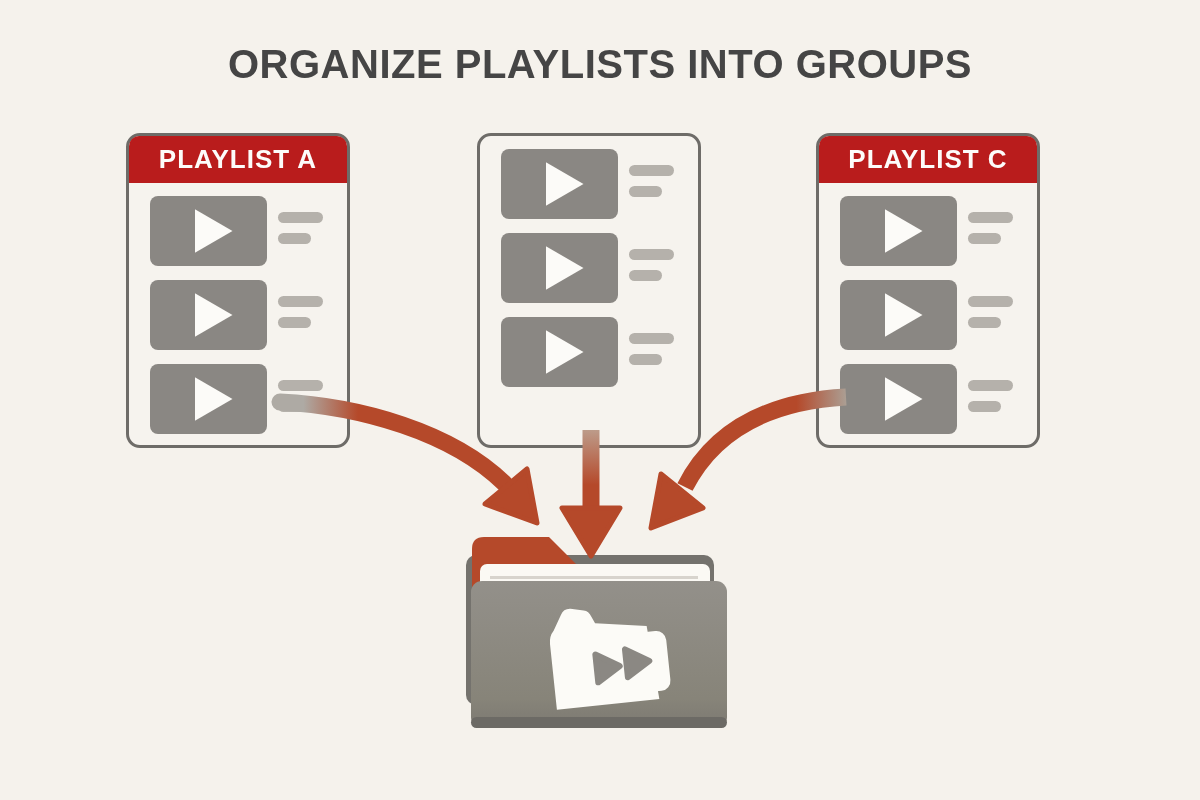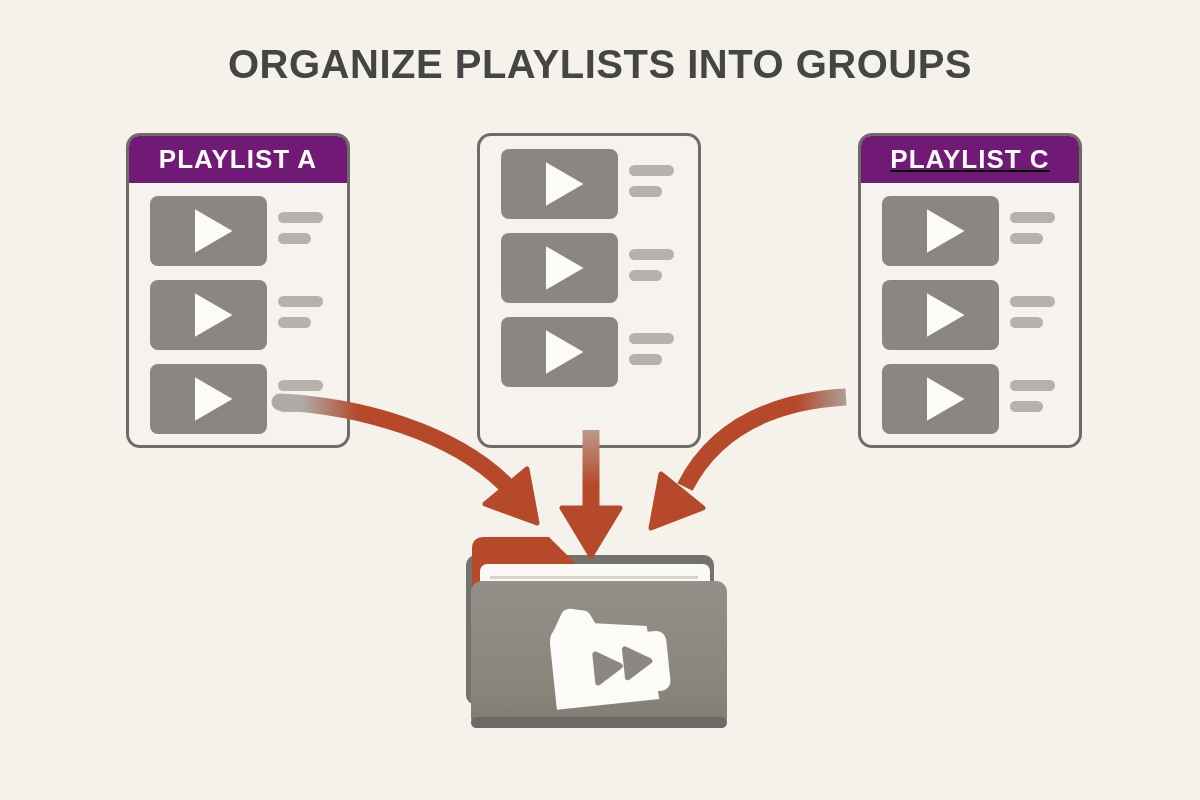--- a/index.html
+++ b/index.html
@@ -28,24 +28,24 @@
     position:absolute;
     top:133px;
     width:224px;height:315px;
     box-sizing:border-box;
     border:3px solid #6e6c68;
     border-radius:14px;
     background:#f6f3ee;
   }
   .card-a{left:126px;}
   .card-b{left:477px;}
-  .card-c{left:858px;text-decoration:underline;}
+  .card-c{left:816px;}
   .card-header{
     height:47px;
-    background:#701a75;
+    background:#b91c1c;
     border-radius:10px 10px 0 0;
     display:flex;align-items:center;justify-content:center;
     color:#fdfcfa;
     font-weight:bold;
     font-size:26px;
     letter-spacing:1px;
   }
   .card-body{
     padding:13px 0 0 21px;
   }

